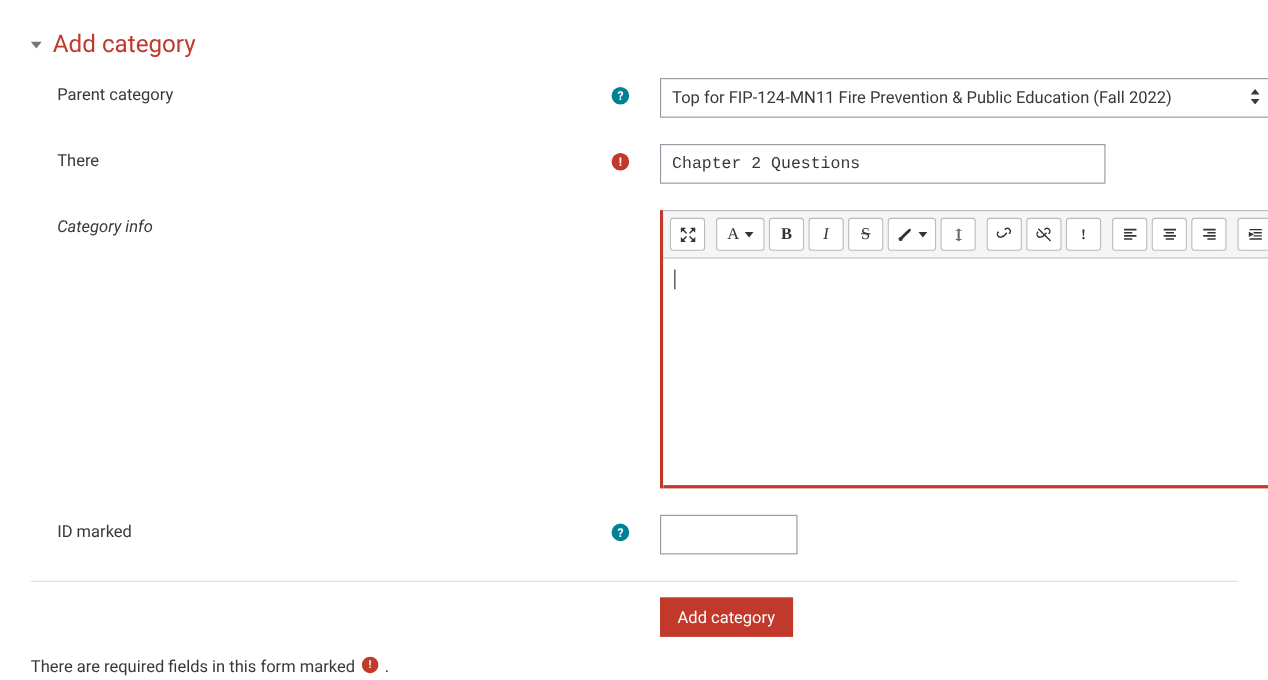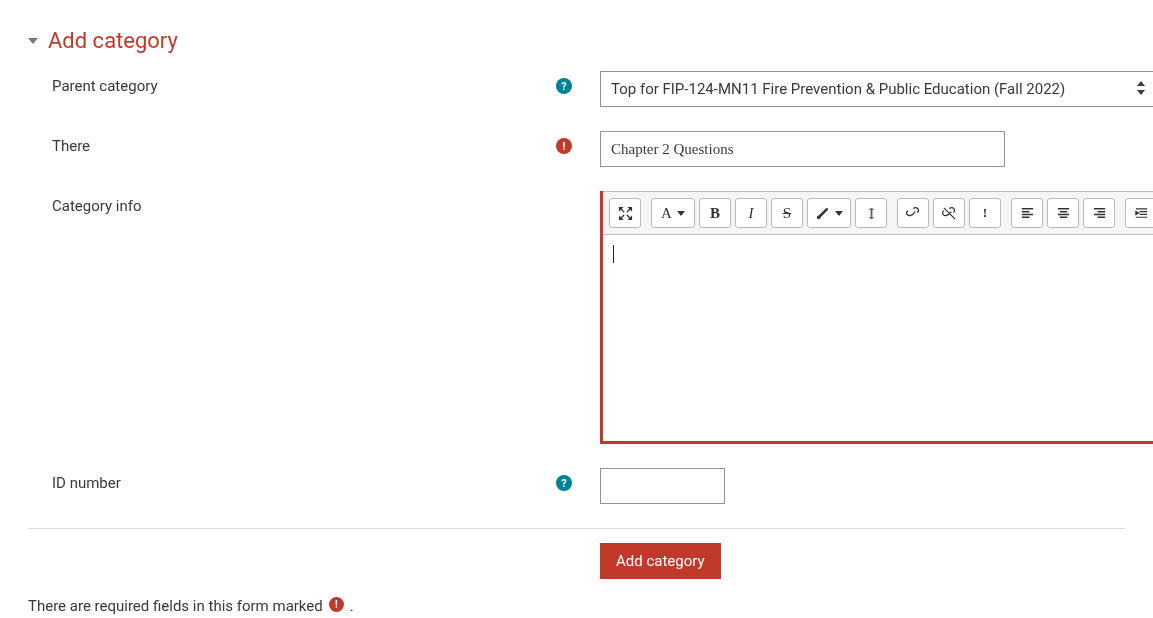--- a/index.html
+++ b/index.html
@@ -36,21 +36,21 @@
   }
   .form-row {
     display: flex;
     align-items: flex-start;
     margin-bottom: 24px;
     padding-left: 24px;
   }
   .label-col {
     flex: 0 0 520px;
     display: flex;
-    align-items: center;
+    align-items: flex-end;
     justify-content: space-between;
     padding-top: 6px;
     color: #373a3c;
     font-size: 15px;
   }
   .label-col .label-text {
     flex: 1;
   }
   .label-col .help-icon,
   .label-col .required-icon {
@@ -116,21 +116,21 @@
     line-height: 1;
     color: #373a3c;
   }
   input[type="text"].name-input {
     width: 405px;
     height: 36px;
     padding: 6px 10px;
     border: 1px solid #8f959e;
     border-radius: 0;
     font-size: 15px;
-    font-family: Liberation Serif, serif;
+    font-family: Liberation Mono, monospace;
     color: #373a3c;
   }
   input[type="text"].id-input {
     width: 125px;
     height: 36px;
     padding: 6px 10px;
     border: 1px solid #8f959e;
     border-radius: 0;
     font-size: 15px;
     font-family: inherit;
@@ -262,21 +262,21 @@
     <div class="label-col">
       <span class="label-text">There</span>
       <span class="required-icon">!</span>
     </div>
     <div class="input-col">
       <input type="text" class="name-input" value="Chapter 2 Questions" style="">
     </div>
   </div>
 
   <div class="form-row">
-    <div class="label-col" style="align-items:center;">
+    <div class="label-col" style="align-items:center;font-style:italic;">
       <span class="label-text">Category info</span>
     </div>
     <div class="input-col">
       <div class="editor">
         <div class="editor-toolbar">
           <div class="tb-group">
             <button class="tb-btn" title="fullscreen">
               <svg viewBox="0 0 16 16">
                   <path d="M1 1h5L4 3l3 3-1 1-3-3L1 6V1zm14 14h-5l2-2-3-3 1-1 3 3 2-2v5zM15 1v5l-2-2-3 3-1-1 3-3-2-2h5zM1 15v-5l2 2 3-3 1 1-3 3 2 2H1z" fill="#333"></path>
                 </svg>
@@ -350,21 +350,21 @@
         </div>
         <div class="editor-area" contenteditable="true" style="">
           <span class="editor-cursor"></span>
         </div>
       </div>
     </div>
   </div>
 
   <div class="form-row">
     <div class="label-col">
-      <span class="label-text">ID number</span>
+      <span class="label-text">ID marked</span>
       <span class="help-icon">?</span>
     </div>
     <div class="input-col">
       <input type="text" class="id-input" value="" style="">
     </div>
   </div>
 
   <hr class="divider">
 
   <div class="submit-row">

